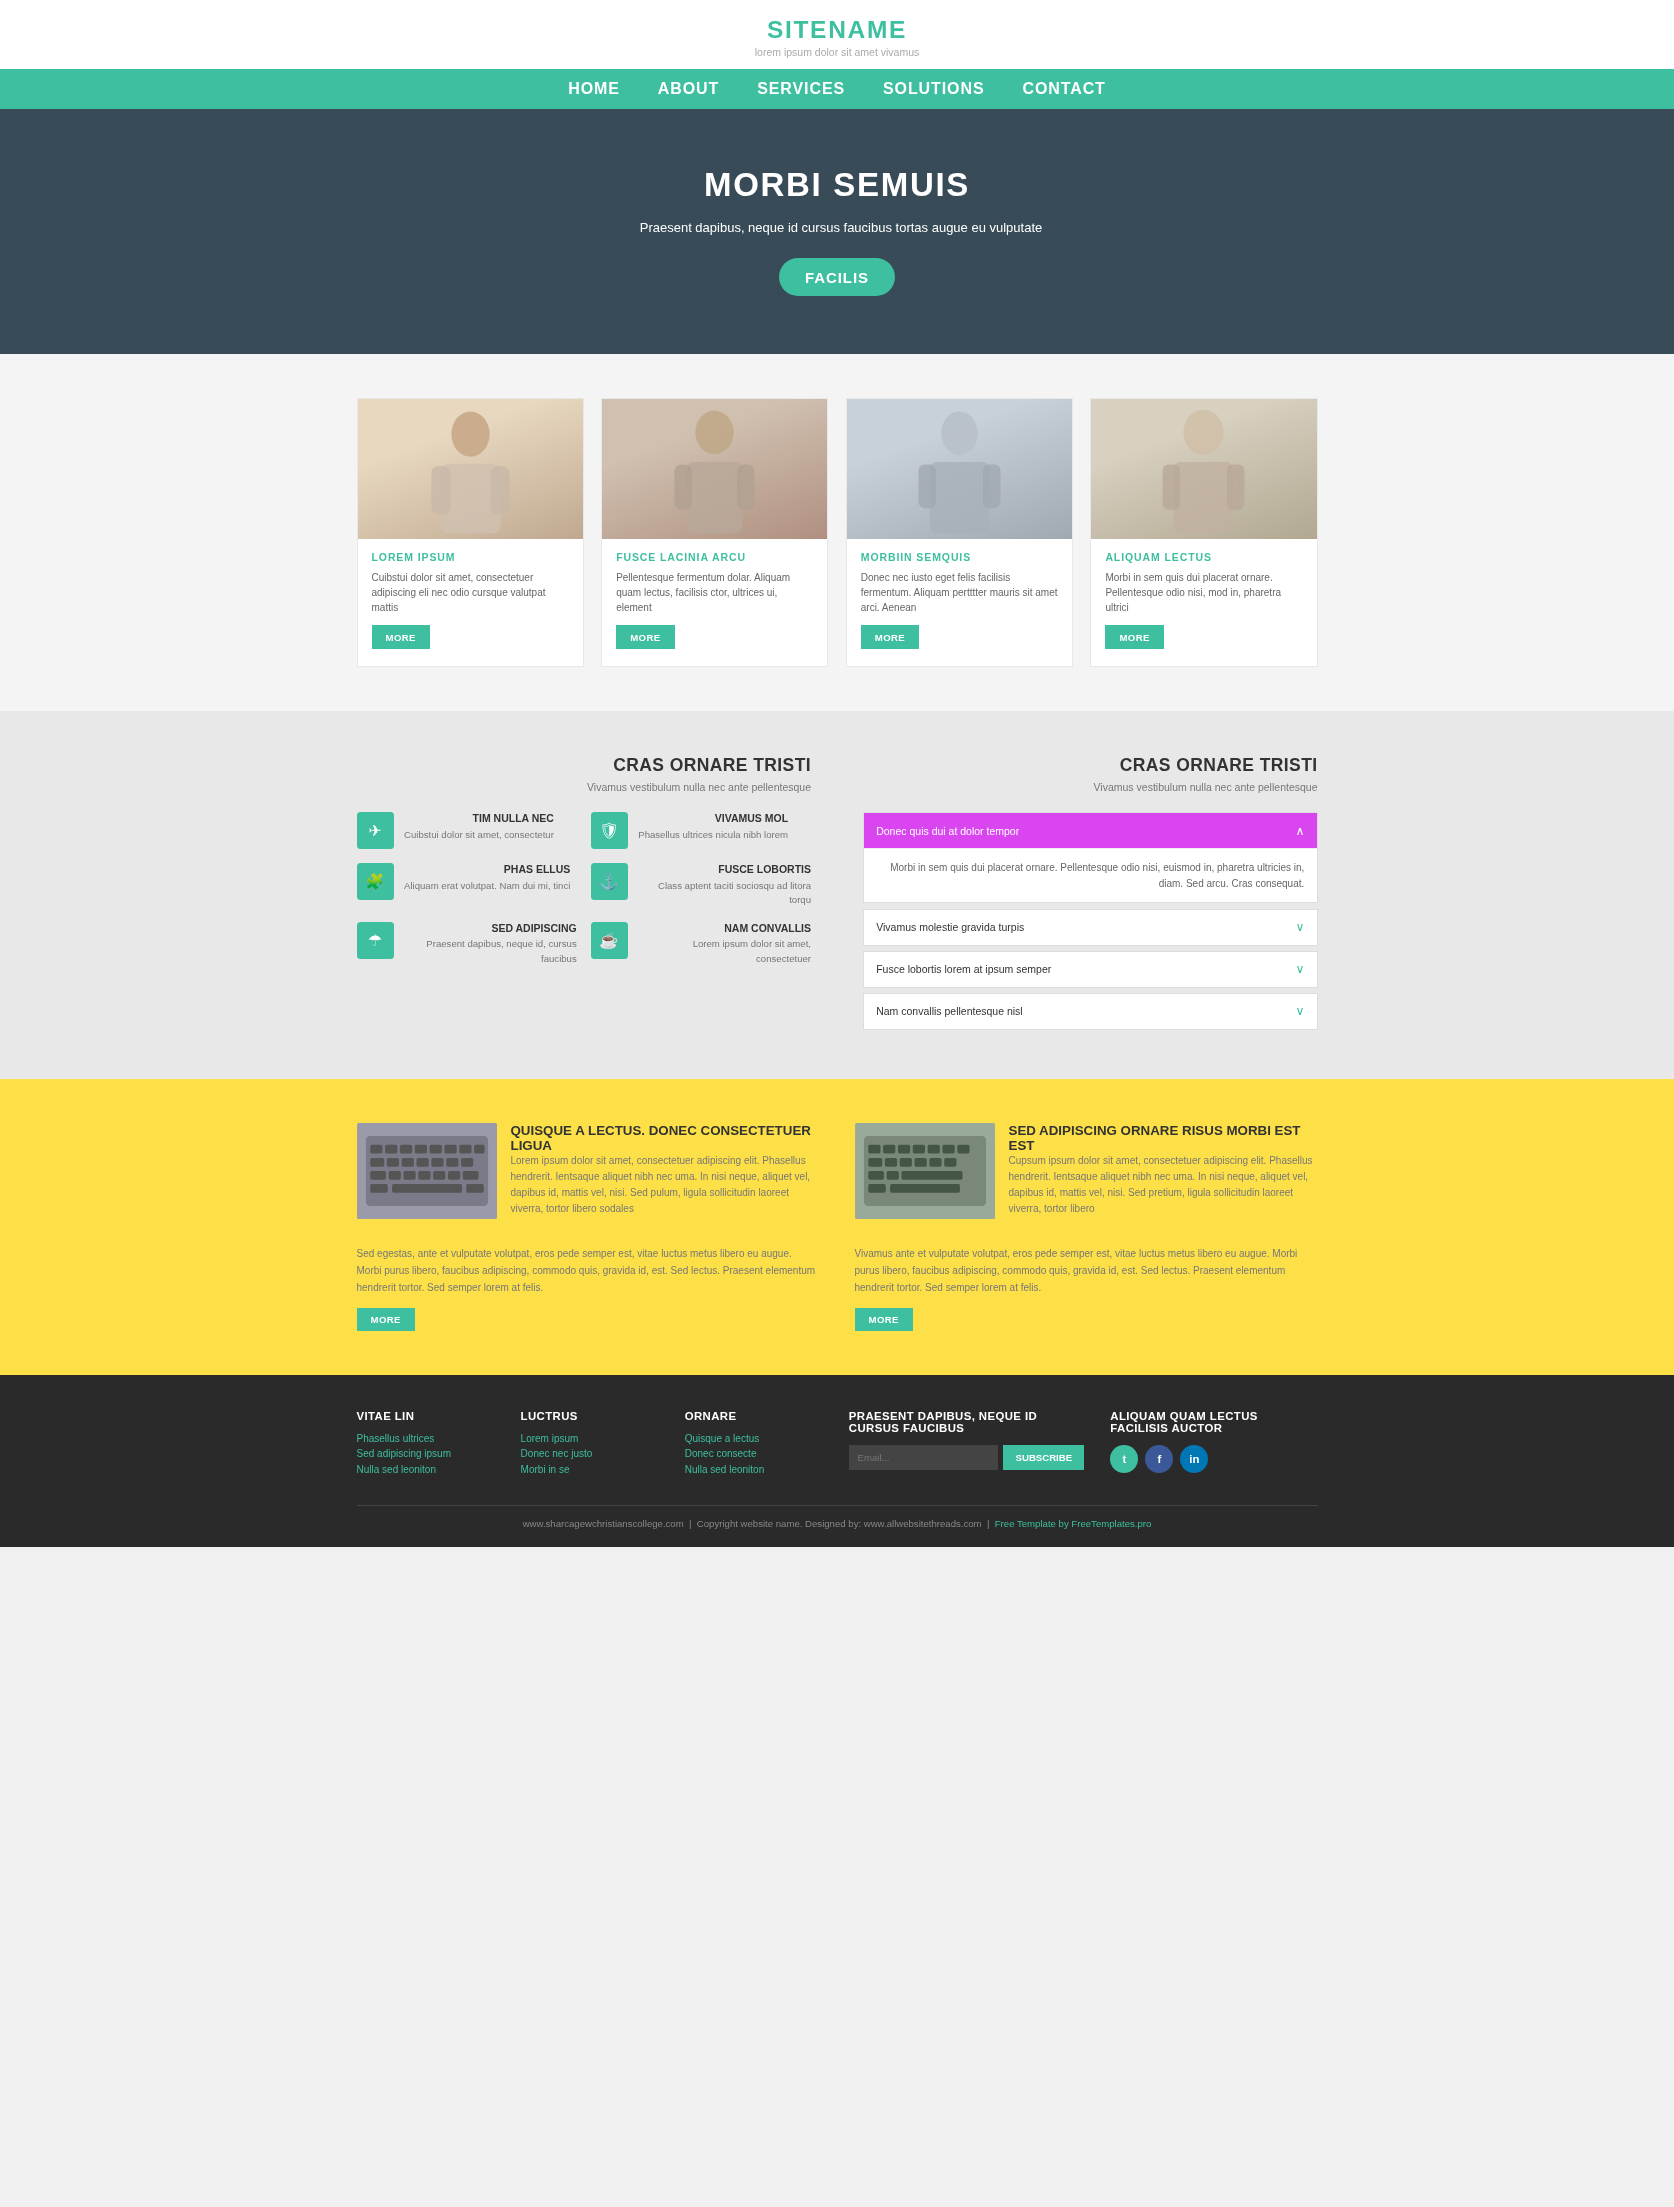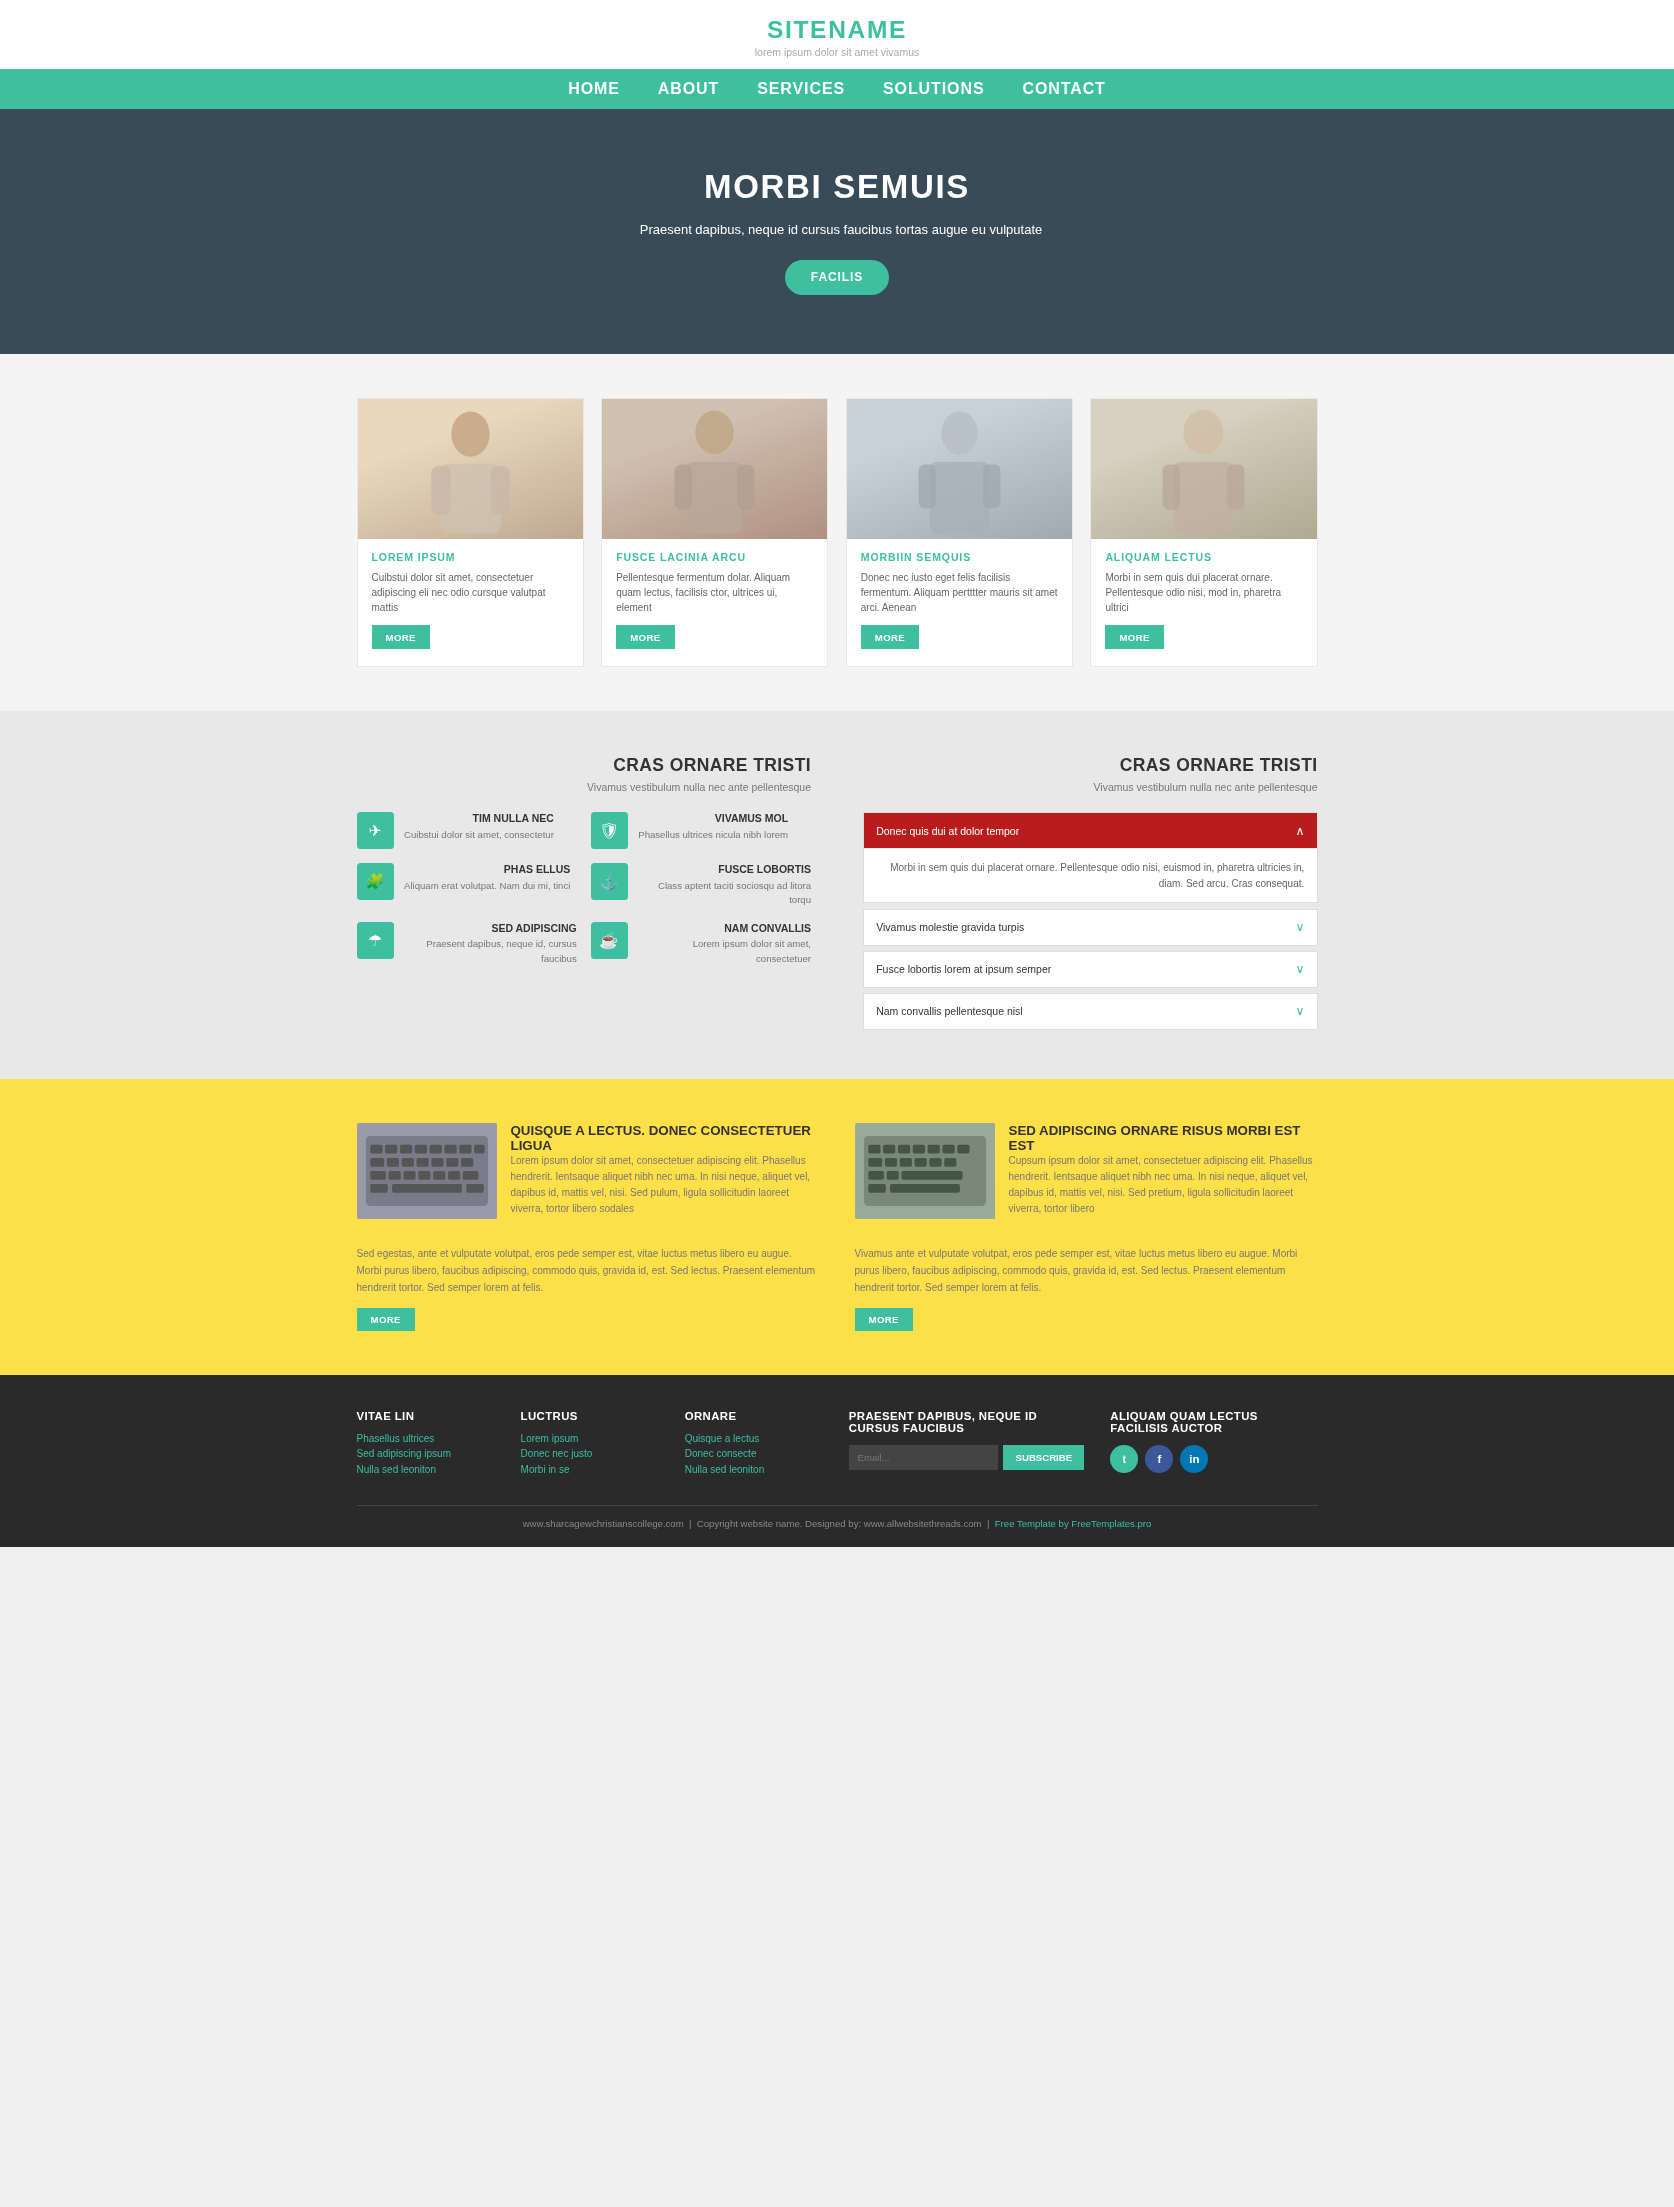--- a/index.html
+++ b/index.html
@@ -12,21 +12,21 @@
 
     
     nav { background: #3dbfa0; display: flex; justify-content: center; gap: 0; }
     nav a { color: #fff; text-decoration: none; padding: 11px 19px; font-size: 16px; font-weight: bold; letter-spacing: 0.9px; display: block; }
 
     
     .hero { background: linear-gradient(rgba(40,60,70,0.65), rgba(40,60,70,0.65)), #556677; background-size: cover; min-height: 245px; display: flex; align-items: center; justify-content: center; text-align: center; padding: 44px 17.5px; }
     .hero-inner { color: #fff; }
     .hero h1 { font-size: 33px; font-weight: bold; letter-spacing: 1.7px; margin-bottom: 14px; }
     .hero p { font-size: 13px; line-height: 1.6; margin-bottom: 19px; max-width: 437px; padding-left: 8px; }
-    .hero-btn { background: #3dbfa0; color: #fff; border: none; padding: 10.5px 26px; border-radius: 26px; font-size: 12px; font-weight: bold; letter-spacing: 0.9px; cursor: pointer; }
+    .hero-btn { background: #3dbfa0; color: #fff; border: none; padding: 10.5px 26px; border-radius: 26px; font-size: 15px; font-weight: bold; letter-spacing: 0.9px; cursor: pointer; }
 
     
     .cards-section { background: #f4f4f4; padding: 44px 52px; }
     .cards-grid { display: grid; grid-template-columns: repeat(4, 1fr); gap: 17.5px; max-width: 961px; margin: 0 auto; }
     .card { background: #fff; padding: 0 0 17.5px; border: 0.9px solid #e8e8e8; }
     .card-img { width: 100%; height: 140px; background: #ccc; overflow: hidden; display: flex; align-items: center; justify-content: center; }
     .card-body { padding: 12.2px 14px 0; }
     .card-title { color: #3dbfa0; font-size: 10.5px; font-weight: bold; letter-spacing: 0.9px; margin-bottom: 7px; }
     .card-text { font-size: 10px; color: #666; line-height: 1.5; margin-bottom: 10.5px; }
     .btn-more { background: #3dbfa0; color: #fff; border: none; padding: 6.1px 14px; font-size: 9.6px; font-weight: bold; cursor: pointer; letter-spacing: 0.4px; }
@@ -38,21 +38,21 @@
     .features-subtitle { font-size: 10.5px; color: #777; margin-bottom: 19px; }
     .features-grid { display: grid; grid-template-columns: 1fr 1fr; gap: 14px; }
     .feature-item { display: flex; gap: 10.5px; align-items: flex-start; }
     .feature-icon { width: 37px; height: 37px; background: #3dbfa0; border-radius: 3.5px; flex-shrink: 0; display: flex; align-items: center; justify-content: center; color: #fff; font-size: 15.7px; }
     .feature-content h4 { font-size: 10.5px; font-weight: bold; color: #333; margin-bottom: 3.5px; }
     .feature-content p { font-size: 9.6px; color: #777; line-height: 1.5; }
 
     
     .accordion-item { background: #fff; margin-bottom: 5.2px; border: 0.9px solid #ddd; }
     .accordion-header { display: flex; justify-content: space-between; align-items: center; padding: 10.5px 12.2px; cursor: pointer; font-size: 10.5px; }
-    .accordion-header.active { background: #b91c1c; color: #fff; }
+    .accordion-header.active { background: #d946ef; color: #fff; }
     .accordion-body { padding: 10.5px 12.2px; font-size: 10px; color: #666; line-height: 1.6; border-top: 0.9px solid #eee; }
     .accordion-icon { font-size: 12.2px; }
     .accordion-icon.down { color: #3dbfa0; }
 
     
     .content-section { background: #fde047; padding: 44px 52px; }
     .content-inner { max-width: 961px; margin: 0 auto; }
     .content-blocks { display: grid; grid-template-columns: 1fr 1fr; gap: 35px; margin-bottom: 26px; }
     .content-block { display: flex; gap: 14px; align-items: flex-start; }
     .content-block-img { width: 140px; height: 96px; background: linear-gradient(135deg, #bbb, #999); flex-shrink: 0; border-radius: 1.7px; display: flex; align-items: center; justify-content: center; overflow: hidden; }

